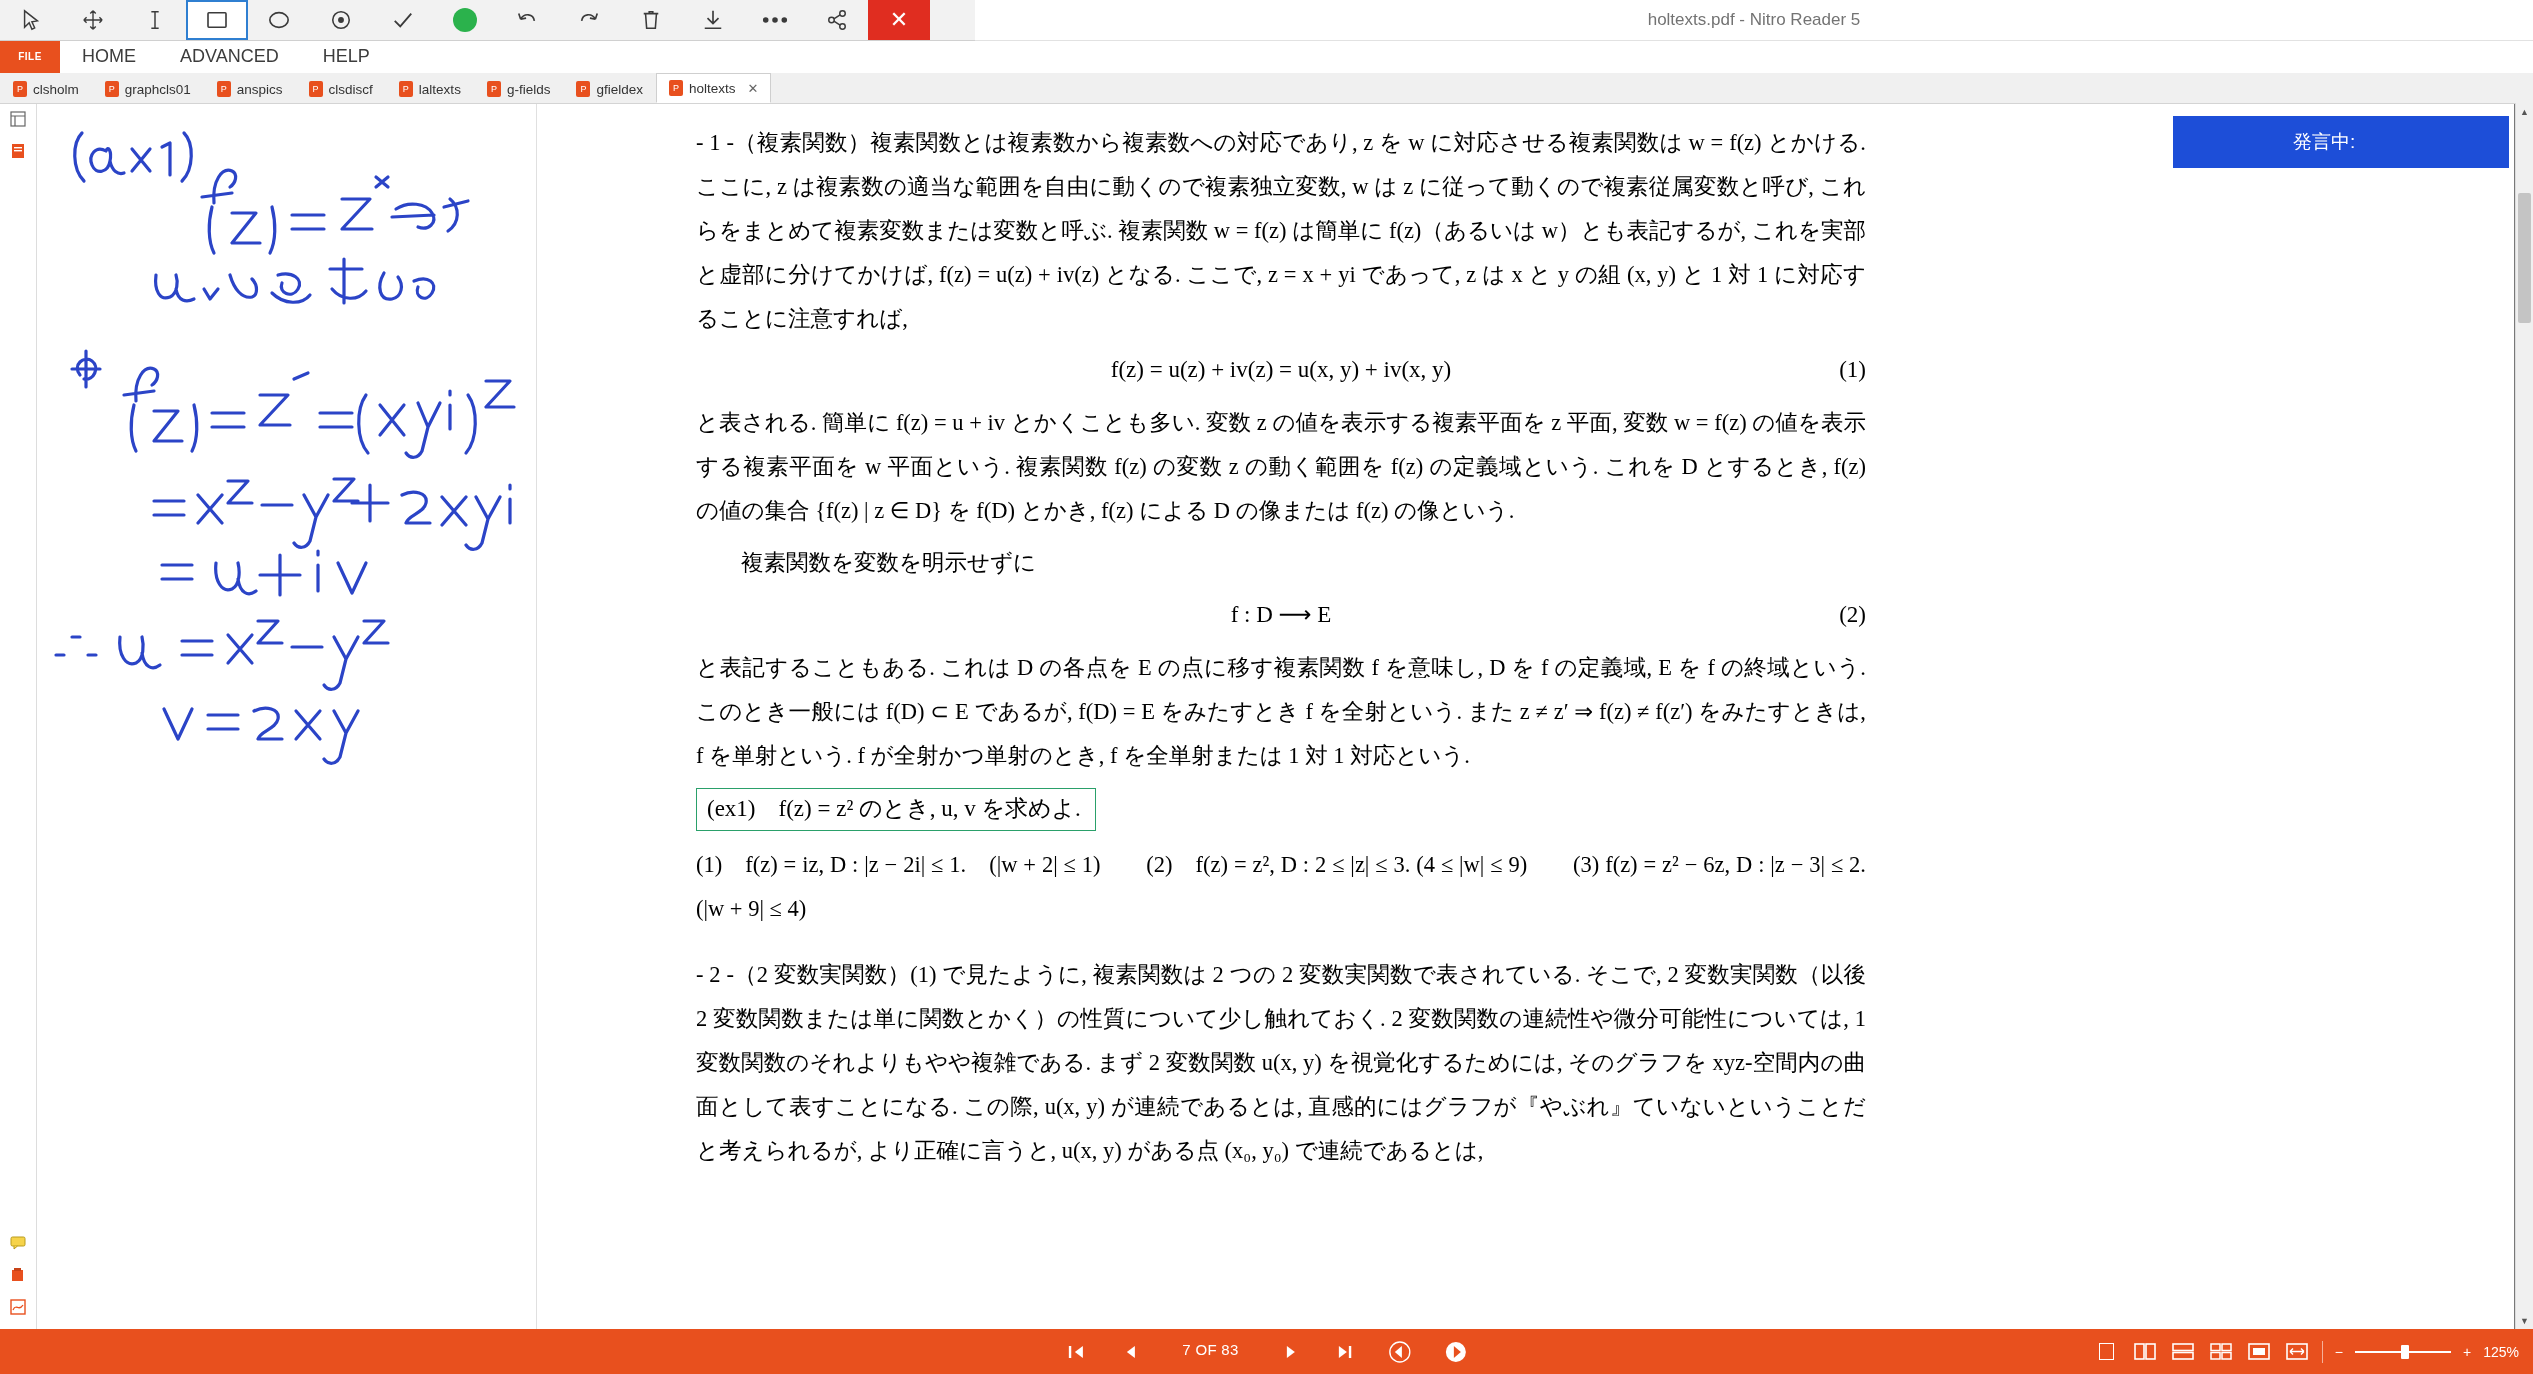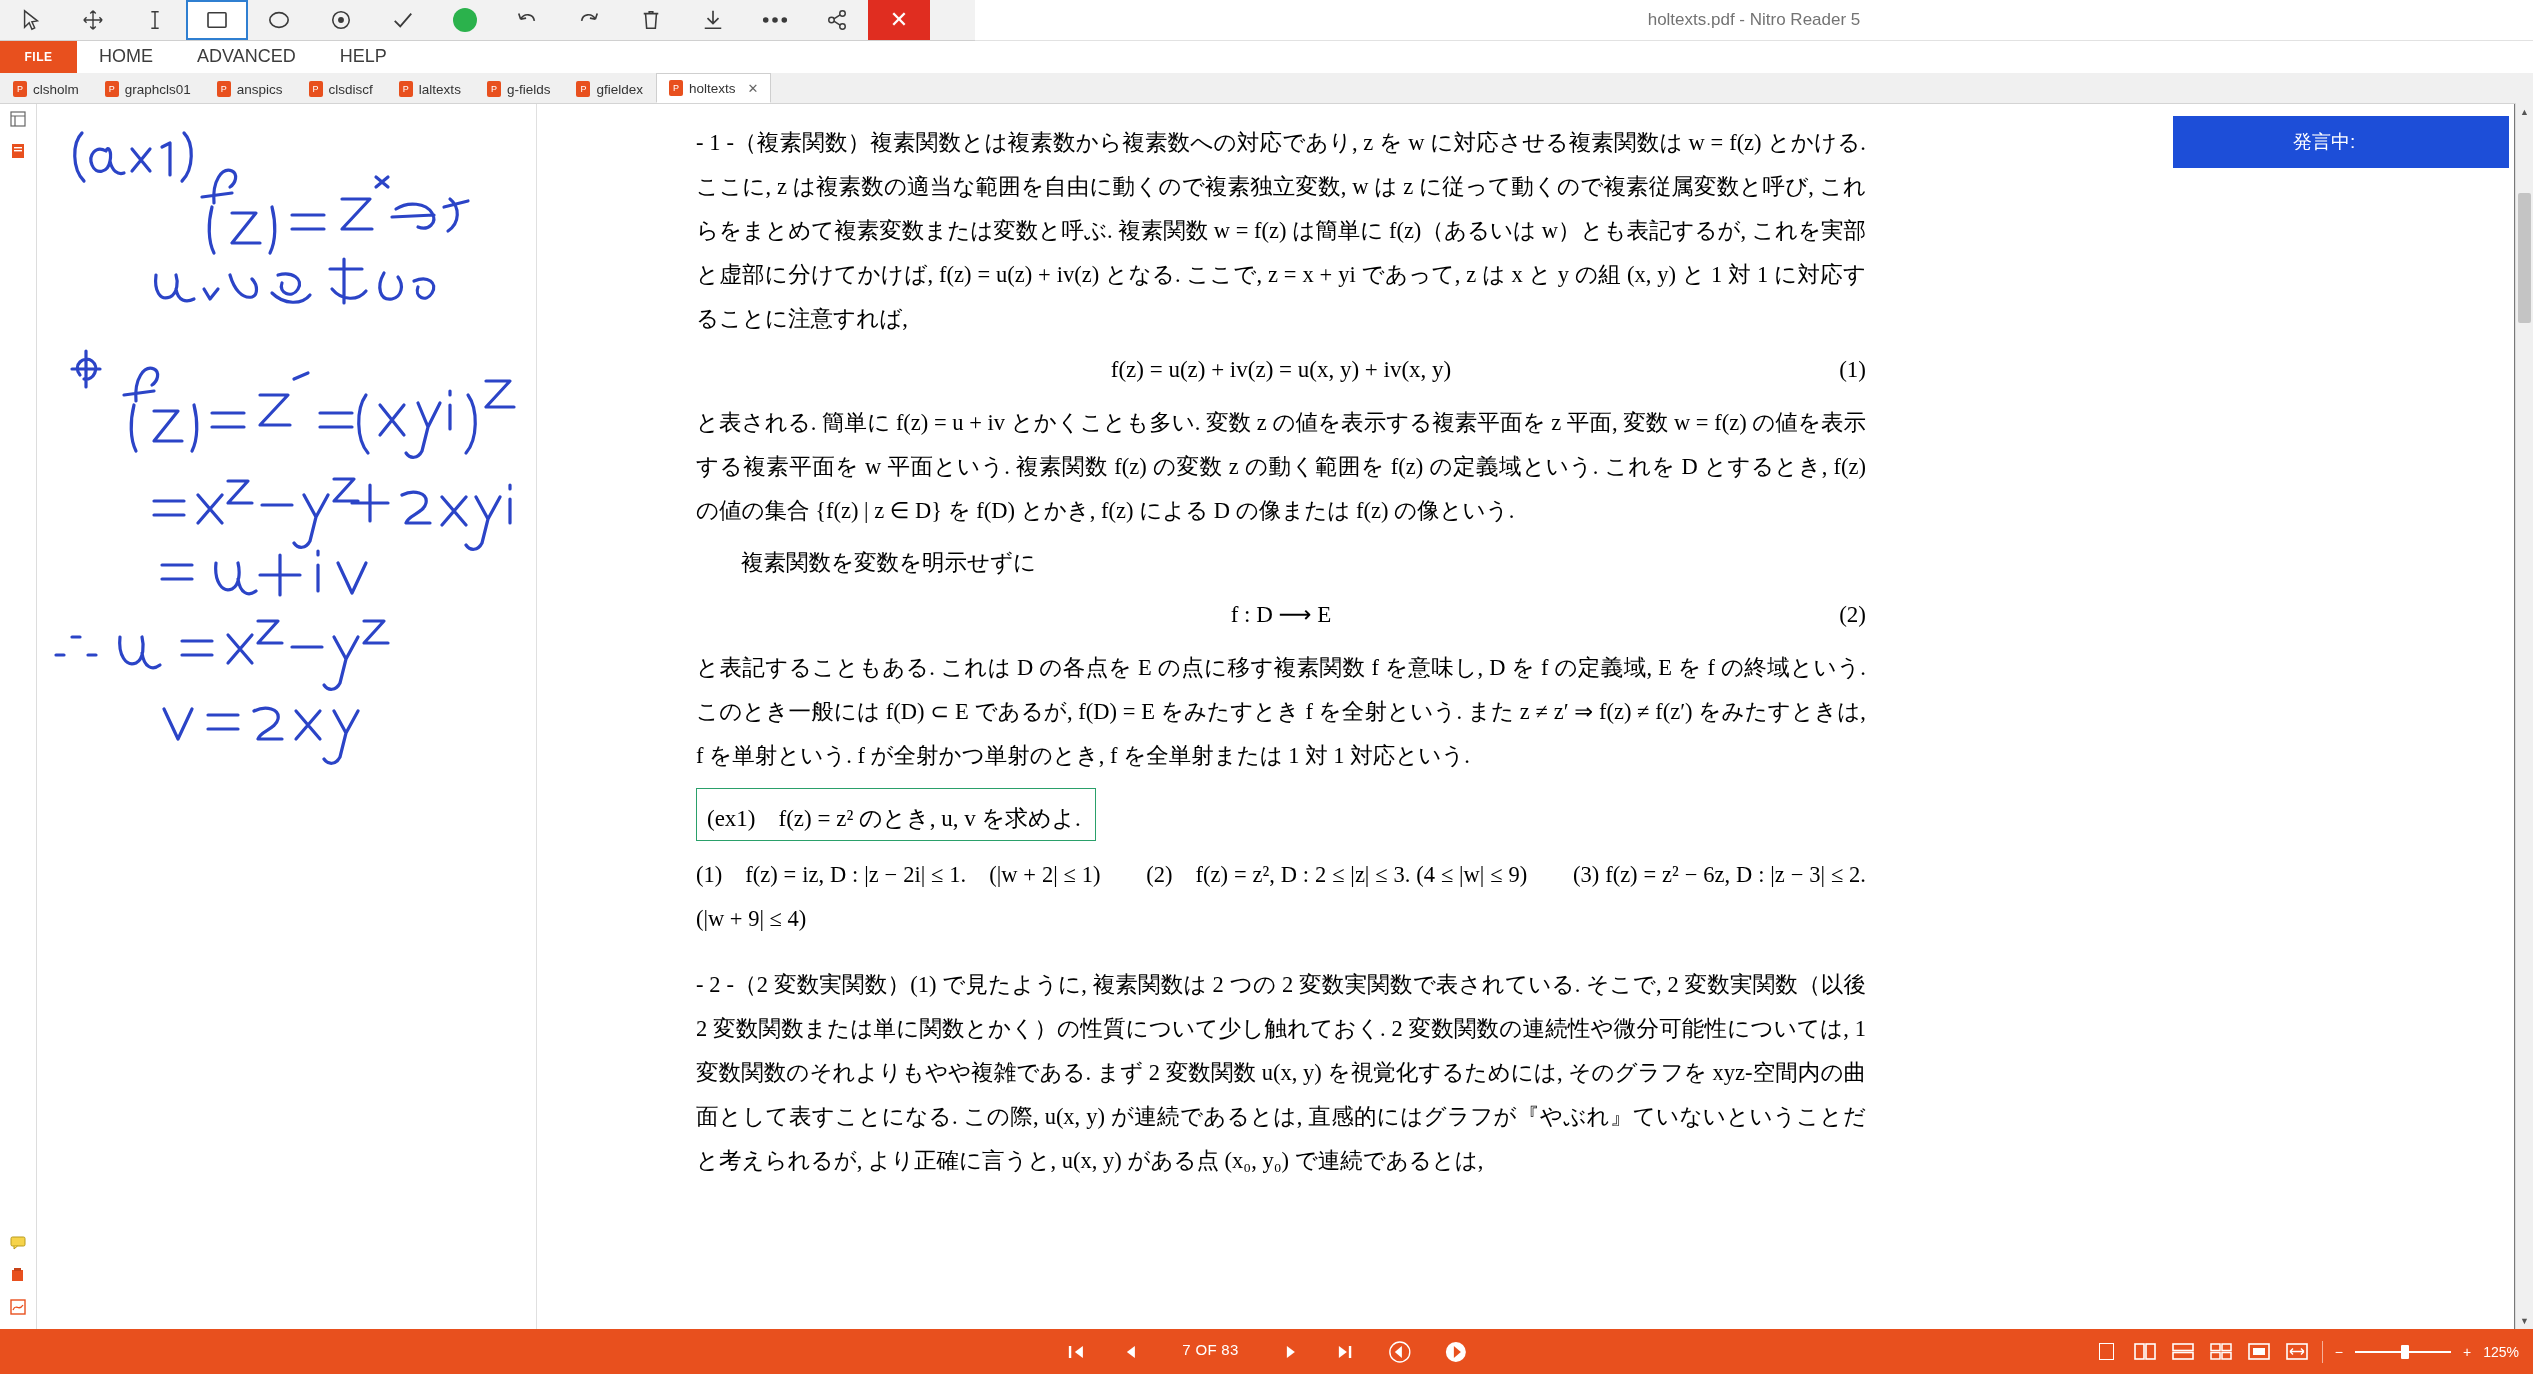--- a/index.html
+++ b/index.html
@@ -40,21 +40,21 @@
   #winbtns .wb{width:66px;height:40px;display:flex;align-items:center;justify-content:center;color:#3a3a3a;font-size:17px;}
   
   #greenbar{position:absolute;left:1554px;top:0;width:191px;height:12px;background:#21b14c;}
   #redbar{position:absolute;left:1745px;top:0;width:212px;height:12px;background:#e0001b;}
   
   #ribbon{
     position:absolute;left:0;top:40px;right:0;height:33px;background:#ffffff;
     display:flex;align-items:stretch;z-index:4;
   }
   #ribbon .file-tab{
-    width:77px;background:#e8501e;color:#fff;font-size:12px;font-weight:bold;
+    width:60px;background:#e8501e;color:#fff;font-size:10px;font-weight:bold;
     display:flex;align-items:center;justify-content:center;letter-spacing:.5px;
   }
   #ribbon .rtab{
     padding:0 22px;display:flex;align-items:center;font-size:18px;color:#3c3c3c;
   }
   
   #doctabs{
     position:absolute;left:0;top:73px;right:0;height:30px;background:#f0f0f0;
     border-bottom:1px solid #d4d4d4;display:flex;align-items:flex-end;z-index:4;
   }
@@ -93,21 +93,21 @@
   #page{
     position:absolute;left:0px;top:0;width:1978px;height:1260px;background:#ffffff;
   }
   #pagebody{position:absolute;left:160px;top:10px;width:1170px;}
   .para{font-family:"Liberation Serif", serif;font-size:22.5px;line-height:44px;color:#000;
         text-align:justify;margin:8px 0 4px 0;}
   .eqline{display:flex;align-items:center;justify-content:center;position:relative;
           font-family:"Liberation Serif", serif;font-size:23px;margin:16px 0 18px 0;}
   .eqno{position:absolute;right:0;}
   .boxed{
-    border:1.5px solid #2aa06a;display:inline-block;padding:14px 14px 6px 10px;margin:6px 0 4px 0;
+    border:1.5px solid #2aa06a;display:inline-block;padding:4px 14px 6px 10px;margin:6px 0 4px 0;
     font-family:"Liberation Serif", serif;font-size:23px;
   }
   
   #pdfscroll{
     position:absolute;right:0;top:103px;width:17px;bottom:45px;background:#f0f0f0;
     border-left:1px solid #dcdcdc;z-index:6;
   }
   #pdfscroll .thumb{position:absolute;left:2px;top:90px;width:13px;height:130px;background:#c4c4c4;border-radius:2px;}
   #pdfscroll .arrowup,#pdfscroll .arrowdn{position:absolute;left:0;width:17px;height:17px;display:flex;align-items:center;justify-content:center;font-size:9px;color:#555;}
   #pdfscroll .arrowup{top:0;}

